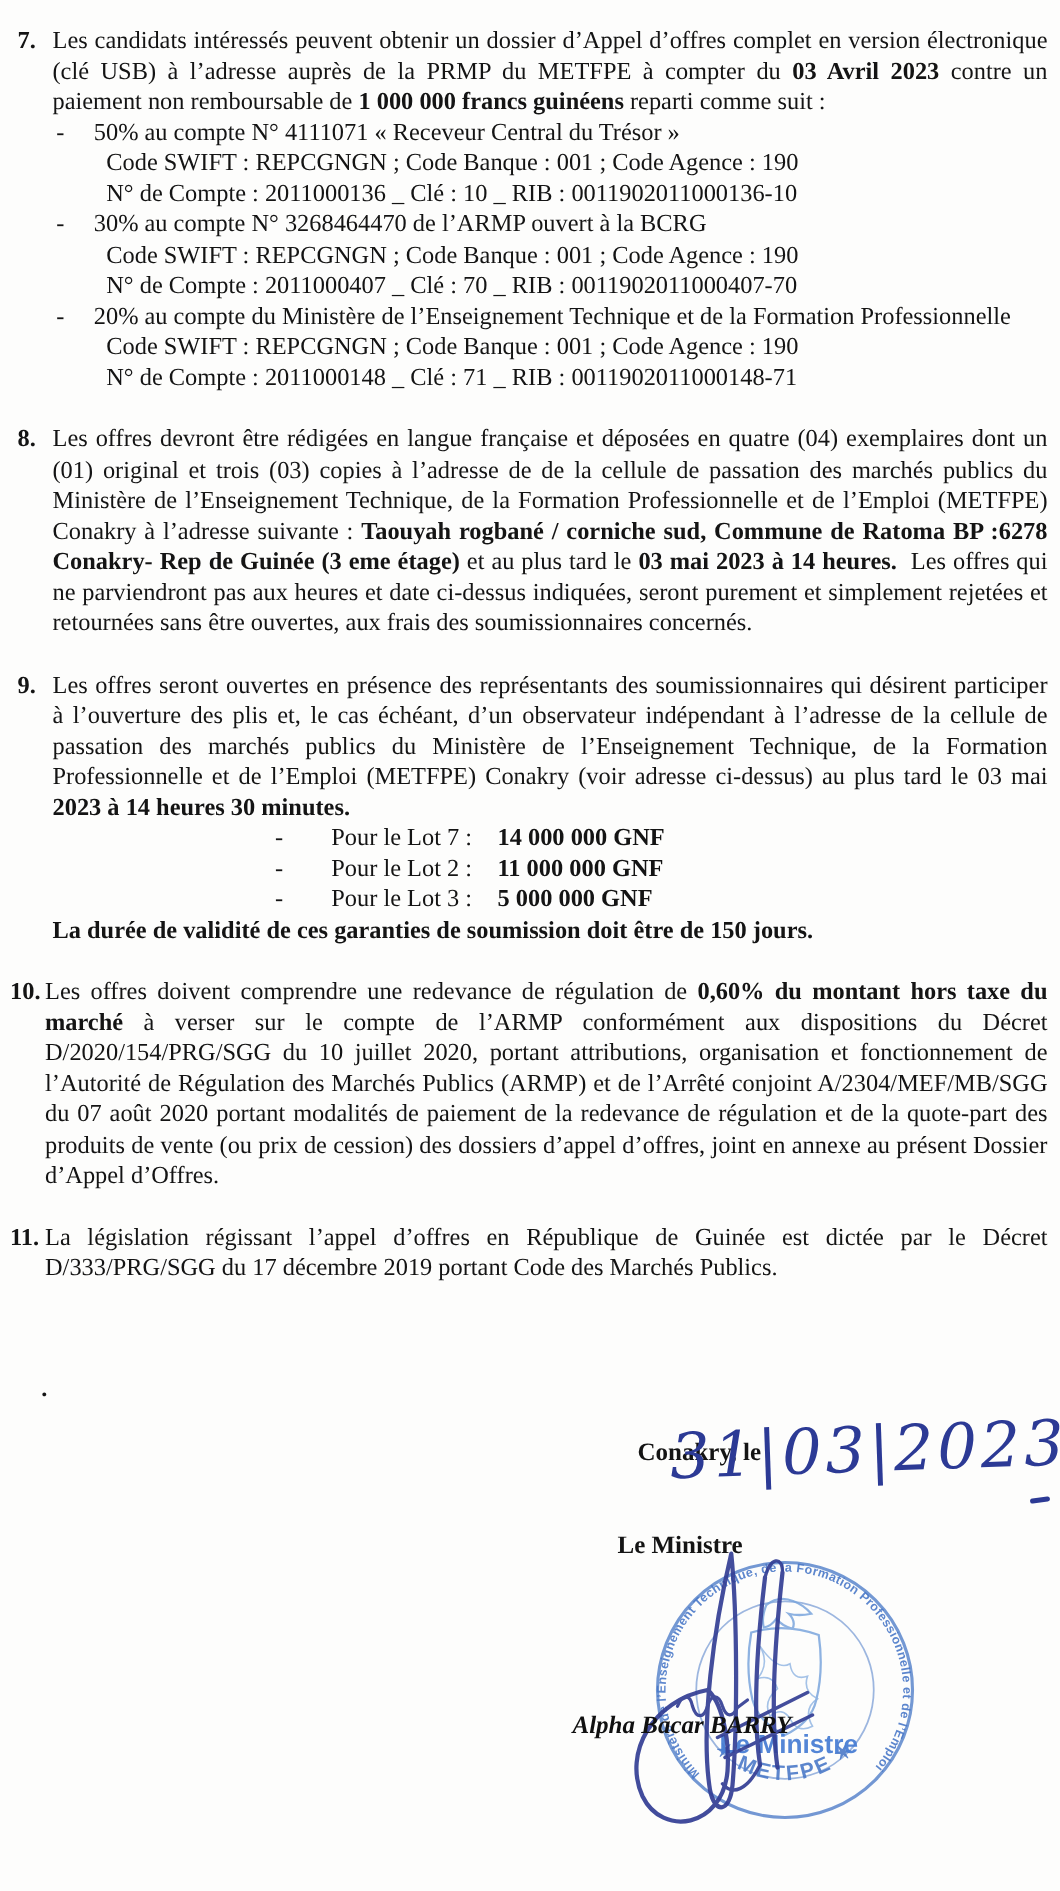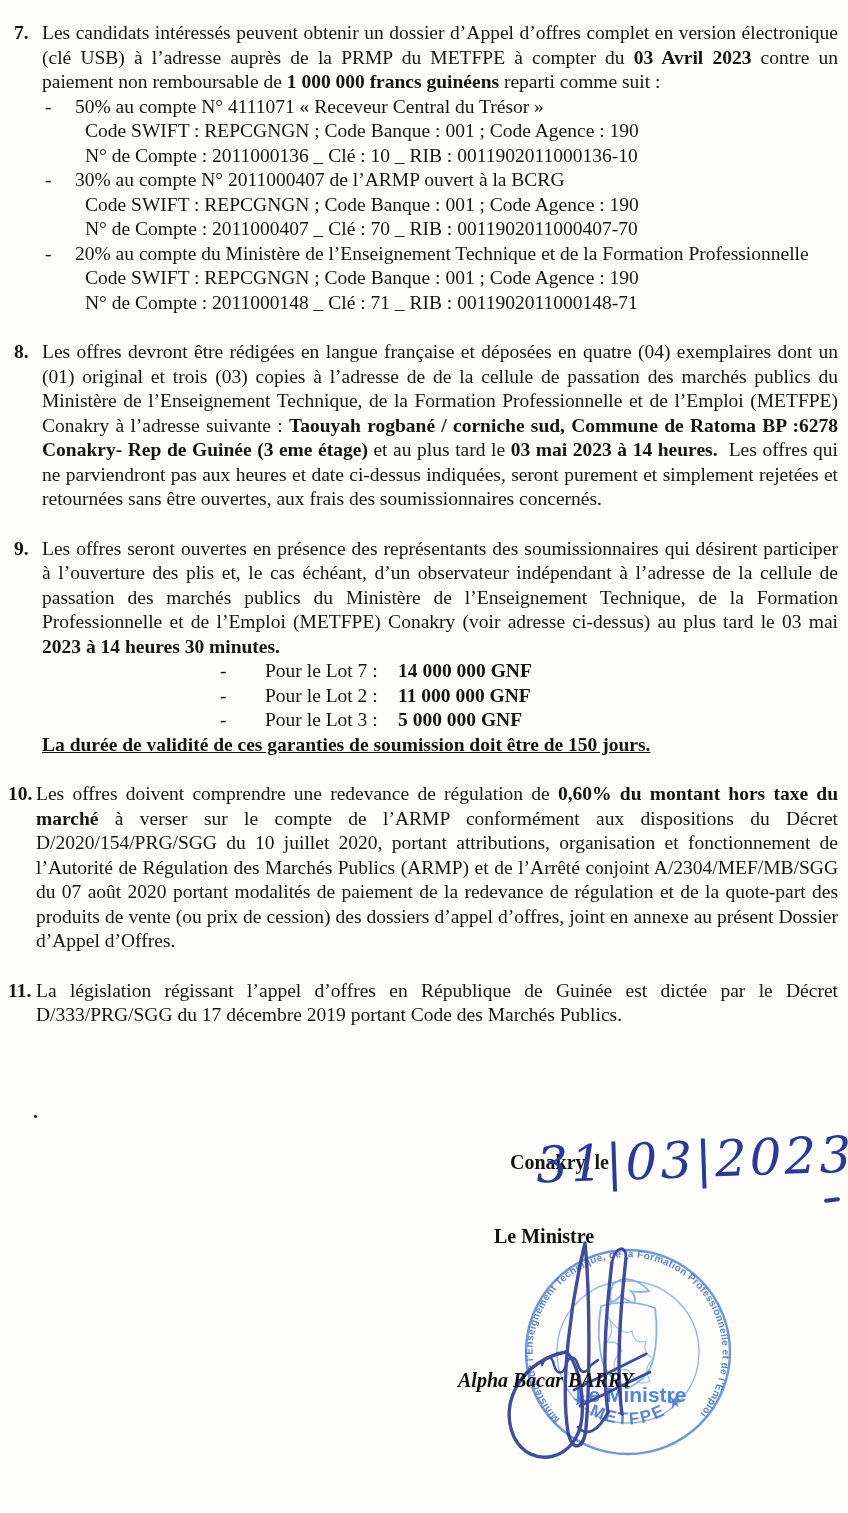--- a/index.html
+++ b/index.html
@@ -20,21 +20,21 @@
   .item.tight .num{left:8px;}
   .just{text-align:justify;}
   .b{font-weight:700;}
   .bullet{display:flex;}
   .bullet .dash{width:30px;padding-left:3px;flex:none;}
   .bdetails{padding-left:10px;}
   .lot{display:flex;margin-left:178px;}
   .lot .dash{width:45px;flex:none;}
   .lot-label{display:inline-block;width:133px;flex:none;}
   .lot-amount{font-weight:700;}
-  .bold-line{font-weight:700;text-decoration:underline;}
+  .bold-line{font-weight:700;}
   .stray-dot{position:absolute;left:33px;top:1100px;font-weight:700;}
   
   .place-line{position:absolute;left:462px;top:1150px;font-weight:700;font-size:20px;margin-left:48px;}
   .hand-date{
     position:absolute;left:536px;top:1130px;
     font-family:"DejaVu Serif",serif;font-style:italic;
     font-size:50px;line-height:60px;letter-spacing:3px;
     color:#2c3a95;transform:rotate(-2deg);white-space:nowrap;
   }
   .date-mark{position:absolute;left:824px;top:1198px;width:16px;height:4px;background:#2c3a95;transform:rotate(-8deg);border-radius:2px;}
@@ -58,21 +58,21 @@
           <div>50% au compte N° 4111071 « Receveur Central du Trésor »</div>
           <div class="bdetails">
             <div>Code SWIFT : REPCGNGN ; Code Banque : 001 ; Code Agence : 190</div>
             <div>N° de Compte : 2011000136 _ Clé : 10 _ RIB : 0011902011000136-10</div>
           </div>
         </div>
       </div>
       <div class="bullet">
         <span class="dash">-</span>
         <div class="bcontent">
-          <div>30% au compte N° 2011000407 de l’ARMP ouvert à la BCRG</div>
+          <div>30% au compte N° 3268464470 de l’ARMP ouvert à la BCRG</div>
           <div class="bdetails">
             <div>Code SWIFT : REPCGNGN ; Code Banque : 001 ; Code Agence : 190</div>
             <div>N° de Compte : 2011000407 _ Clé : 70 _ RIB : 0011902011000407-70</div>
           </div>
         </div>
       </div>
       <div class="bullet">
         <span class="dash">-</span>
         <div class="bcontent">
           <div>20% au compte du Ministère de l’Enseignement Technique et de la Formation Professionnelle</div>

